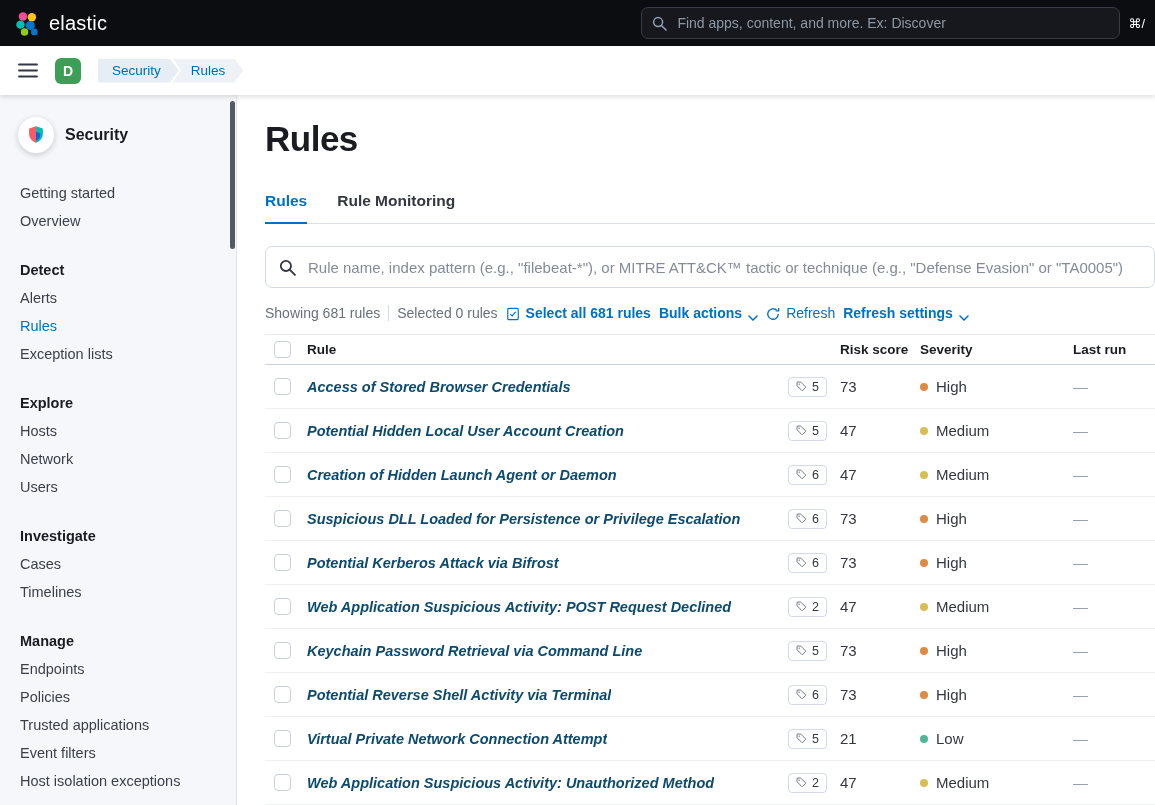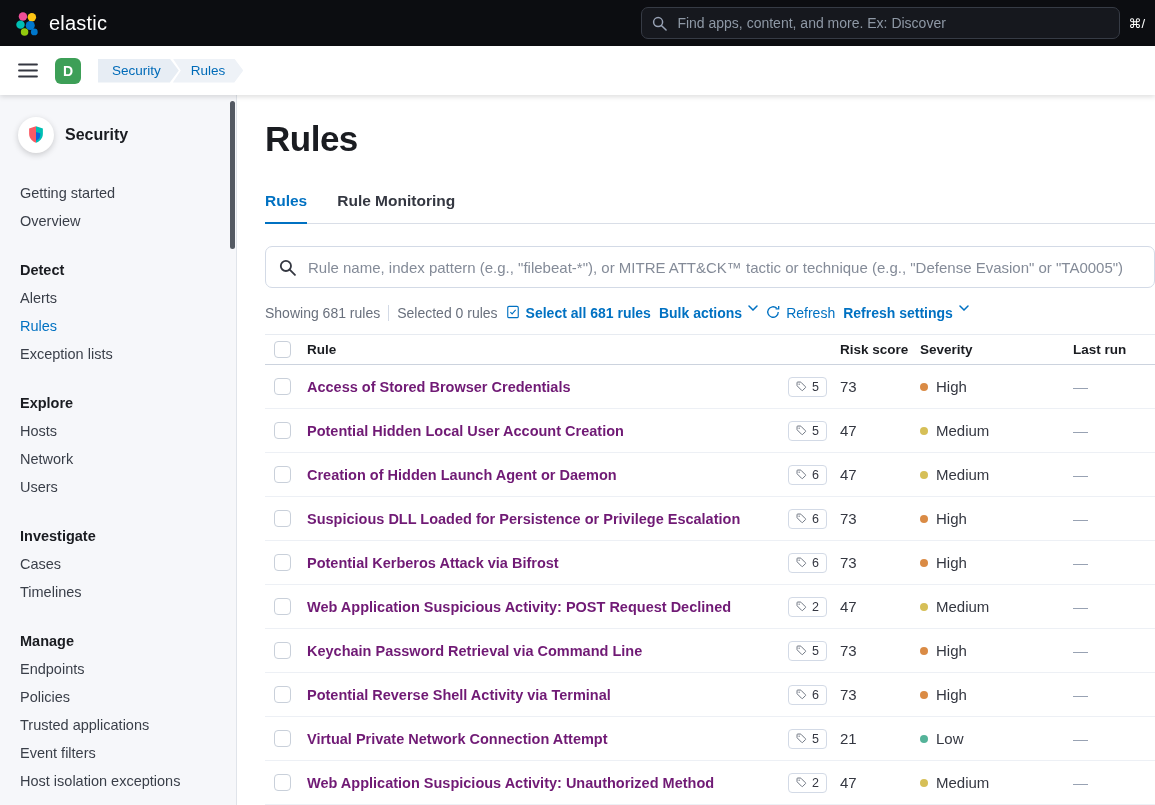--- a/index.html
+++ b/index.html
@@ -82,34 +82,34 @@
 
   .rule-search {
     margin-top:22px; margin-right:0; height:42px; border:1px solid #d3dae6; border-radius:7px;
     display:flex; align-items:center; padding:0 13px; gap:10px; background:#fff;
   }
   .rule-search input { flex:1; border:none; outline:none; font-size:15px; font-family:inherit; color:#343741; }
   .rule-search input::placeholder { color:#848b98; }
 
   .toolbar { display:flex; align-items:center; gap:8px; margin-top:17px; font-size:14px; color:#69707d; }
   .tb-divider { width:1px; height:16px; background:#d3dae6; }
-  .tb-link { display:flex; align-items:flex-start; gap:6px; color:#0071c2; font-weight:600; text-decoration:none; cursor:pointer; font-size:14px; }
+  .tb-link { display:flex; align-items:flex-end; gap:6px; color:#0071c2; font-weight:600; text-decoration:none; cursor:pointer; font-size:14px; }
   .tb-link.regular { font-weight:400; }
 
   .table { margin-top:13px; }
   .thead, .trow {
     display:grid; grid-template-columns:42px 1fr 60px 80px 145px 90px; align-items:center;
   }
   .thead { height:31px; border-top:1px solid #e7ebf1; border-bottom:1px solid #ccd3de; font-size:13.5px; font-weight:700; color:#1a1c21; }
   .trow { height:44px; border-bottom:1px solid #edf0f5; font-size:15px; color:#343741; }
   .cell { display:flex; align-items:center; min-width:0; }
   .c-check { padding-left:9px; }
   .c-last { padding-left:8px; color:#98a2b3; }
   .checkbox { width:17px; height:17px; border:1px solid #c9d0da; border-radius:4px; background:#fff; display:inline-block; cursor:pointer; }
-  .rule-link { color:#701a75; font-weight:600; font-size:14.5px; text-decoration:none; cursor:pointer; white-space:nowrap; overflow:hidden; text-overflow:ellipsis; }
+  .rule-link { color:#0c4a6e; font-weight:600; font-size:14.5px; text-decoration:none; cursor:pointer; white-space:nowrap; overflow:hidden; text-overflow:ellipsis;font-style:italic; }
   .tag-badge {
     display:inline-flex; align-items:center; gap:5px; border:1px solid #d3dae6; border-radius:4px;
     padding:2px 7px; font-size:12.5px; color:#343741; background:#fff; margin-left:8px; cursor:pointer;
   }
   .c-sev { gap:8px; }
   .dot { width:8px; height:8px; border-radius:50%; display:inline-block; flex:0 0 8px; }
 </style>
 </head>
 <body>
 

